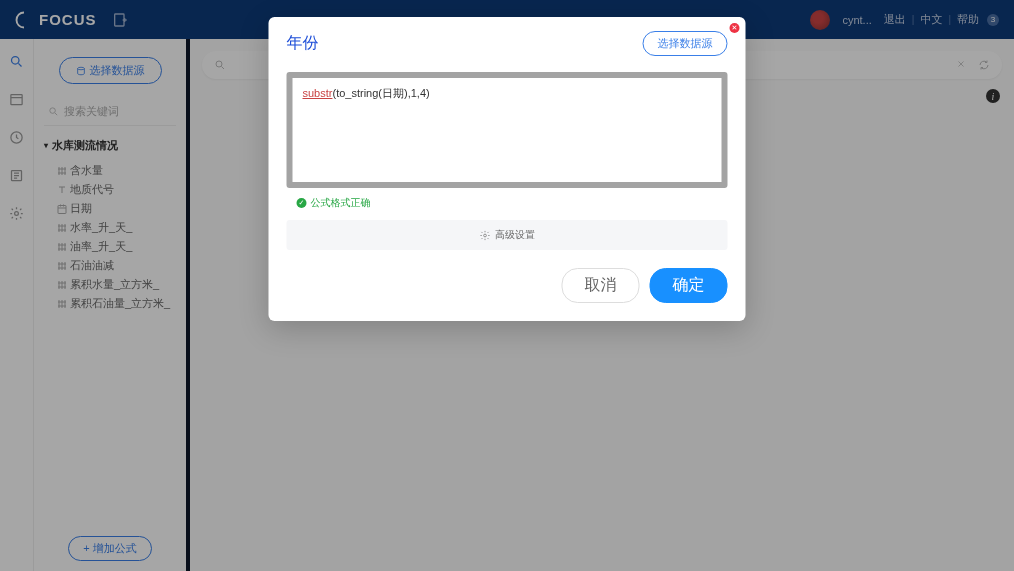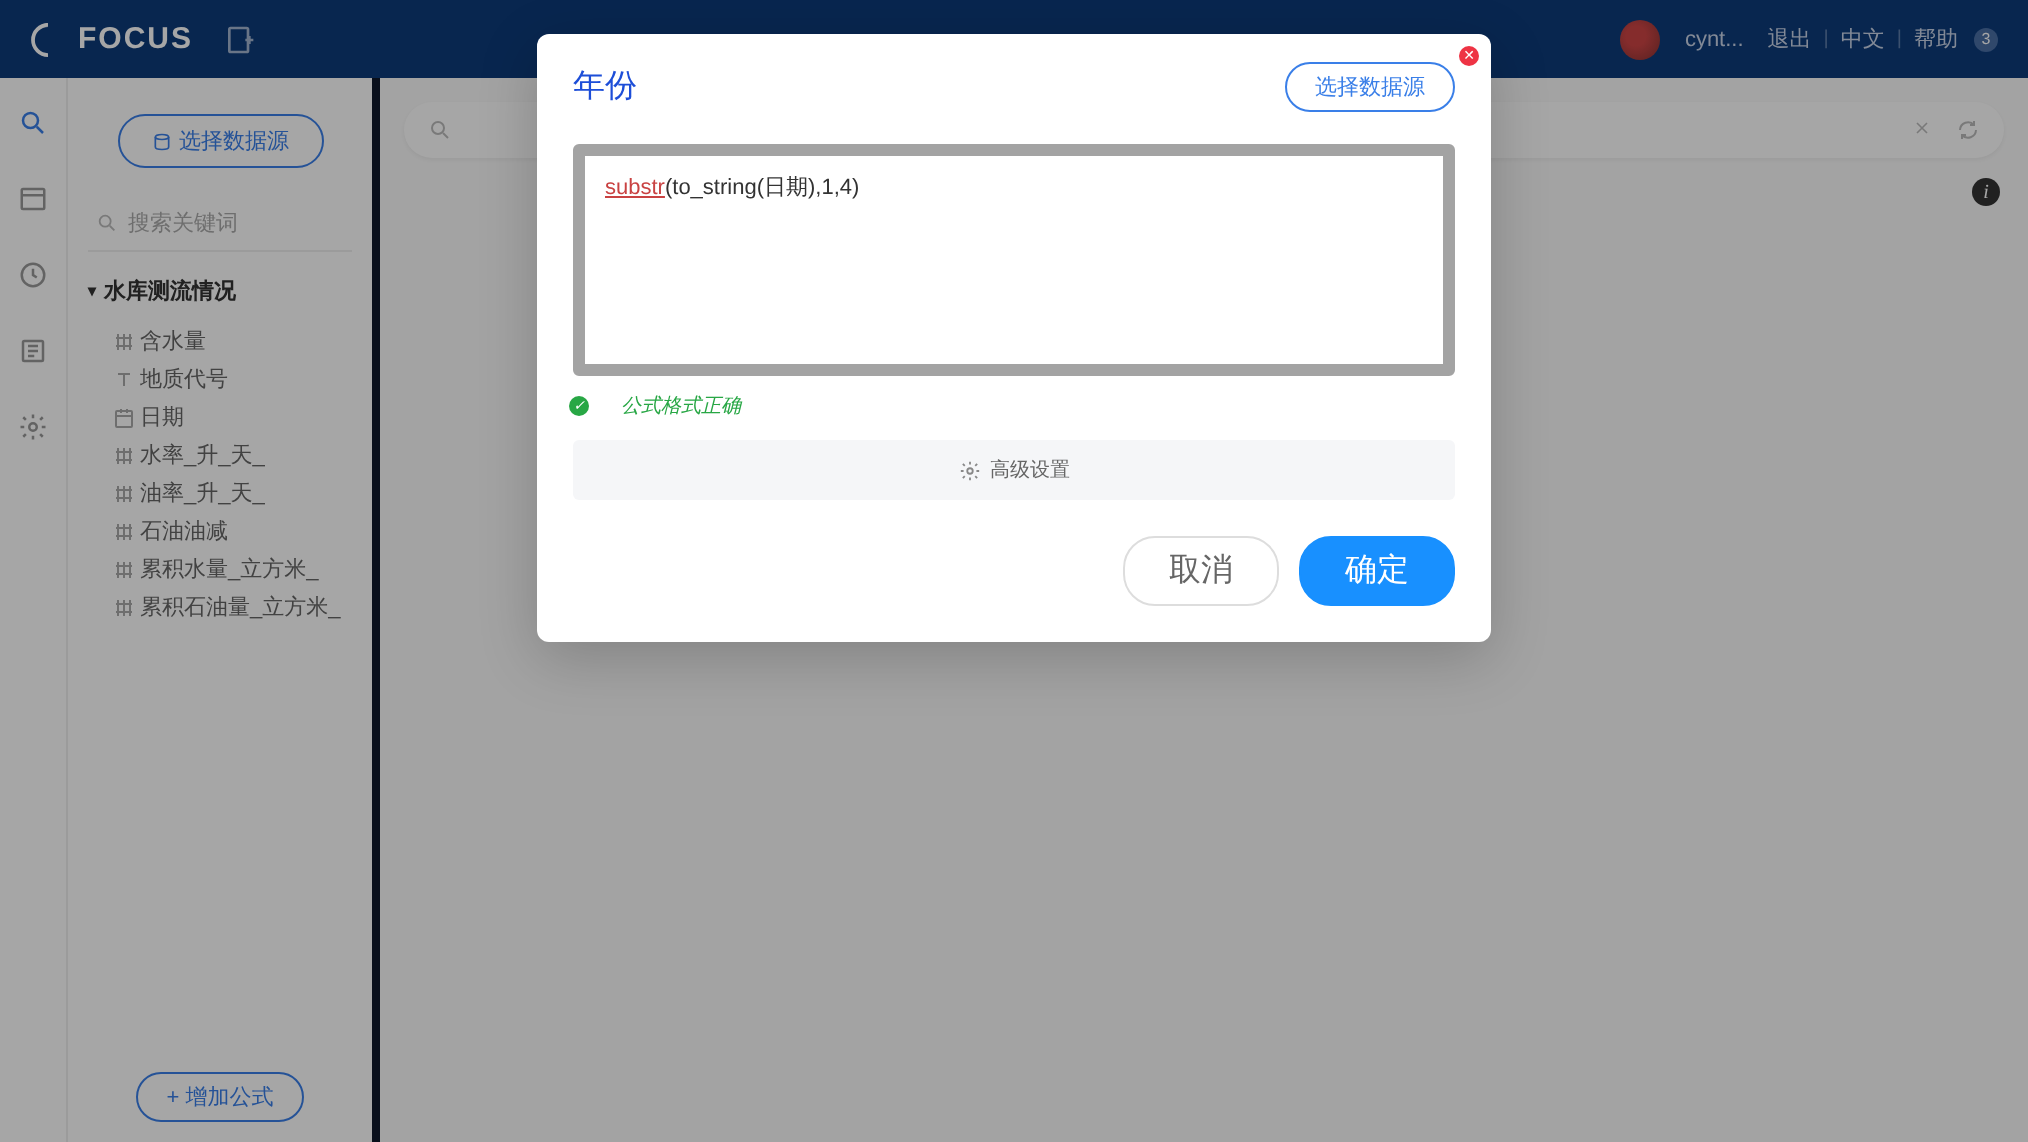--- a/index.html
+++ b/index.html
@@ -264,25 +264,24 @@
       font-family: monospace;
       color: #333;
     }
     .formula-area .fn {
       color: #c94242;
       text-decoration: underline;
     }
     .validation {
       display: flex;
       align-items: center;
-      padding: 2px 16px 10px;
+      padding: 2px 28px 10px;
       font-size: 10px;
       color: #28a745;
-      gap: 16px;
-      font-style: italic;
+      gap: 4px;
     }
     .check-circle {
       width: 10px;
       height: 10px;
       border-radius: 50%;
       background: #28a745;
       color: #fff;
       font-size: 7px;
       display: flex;
       align-items: center;

